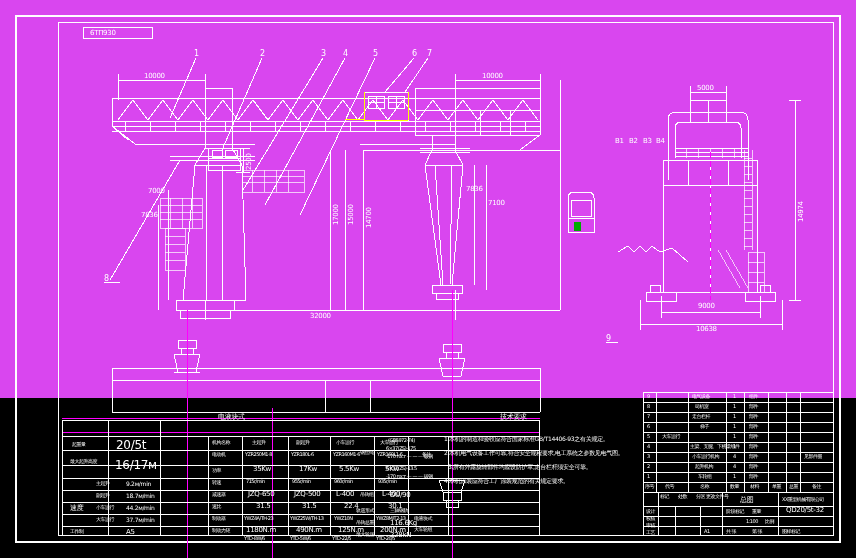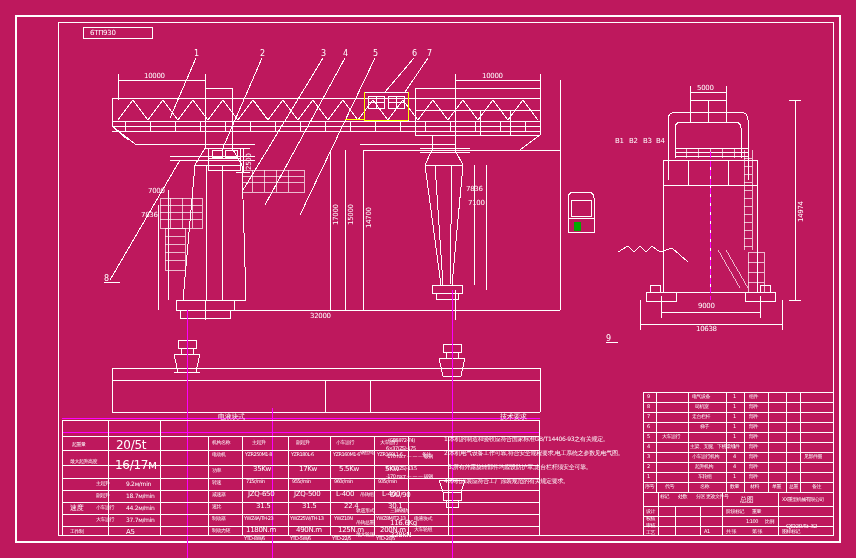--- a/index.html
+++ b/index.html
@@ -1,17 +1,17 @@
 <!DOCTYPE html>
 <html><head>
 <meta charset="utf-8">
 <style>
   html,body{margin:0;padding:0;background:#000;}
   body{width:856px;height:558px;overflow:hidden;font-family:"DejaVu Sans",sans-serif;}
-  #root{position:relative;width:856px;height:558px;background:#be185d;color:#fff;}
+  #root{position:relative;width:856px;height:398px;background:#d946ef;color:#fff;}
   .ln{position:absolute;background:#fff;}
   .h{height:1px;}
   .v{width:1px;}
   .txt{position:absolute;color:#fff;font-size:6px;line-height:6px;white-space:nowrap;
        font-family:"DejaVu Sans",sans-serif;letter-spacing:-0.3px;}
   .t7{font-size:7px;line-height:7px;}
   .t8{font-size:8px;line-height:8px;}
   .t10{font-size:12px;line-height:10px;}
   .t5{font-size:5px;line-height:5px;letter-spacing:-0.5px;}
   .vert{transform:rotate(-90deg);transform-origin:left top;}
@@ -321,21 +321,21 @@
   <div class="txt t7" style="left:629px;top:138px;">B2</div>
   <div class="txt t7" style="left:643px;top:138px;text-align:center;">B3</div>
   <div class="txt t7" style="left:656px;top:138px;">B4</div>
 
   <div class="txt t7" style="left:144px;top:73px;">10000</div>
   <div class="txt t7" style="left:482px;top:73px;">10000</div>
   <div class="txt t7" style="left:697px;top:85px;">5000</div>
   <div class="txt t7" style="left:148px;top:188px;">7000</div>
   <div class="txt t7" style="left:141px;top:212px;">7836</div>
   <div class="txt t7" style="left:466px;top:186px;">7836</div>
-  <div class="txt t7" style="left:468px;top:200px;text-align:center;">7100</div>
+  <div class="txt t7" style="left:488px;top:200px;text-align:center;">7100</div>
   <div class="txt t7" style="left:310px;top:313px;">32000</div>
   <div class="txt t7" style="left:698px;top:303px;">9000</div>
   <div class="txt t7" style="left:696px;top:326px;">10638</div>
 
   <div class="txt t7 vert" style="left:333px;top:225px;">17000</div>
   <div class="txt t7 vert" style="left:348px;top:225px;">15000</div>
   <div class="txt t7 vert" style="left:366px;top:228px;">14700</div>
   <div class="txt t7 vert" style="left:246px;top:170px;">2500</div>
   <div class="txt t7 vert" style="left:798px;top:222px;">14974</div>
 
@@ -539,21 +539,21 @@
   <div class="txt t5" style="left:772px;top:484px;">单重</div>
   <div class="txt t5" style="left:789px;top:484px;">总重</div>
   <div class="txt t5" style="left:812px;top:484px;">备注</div>
 
   <div class="txt t7" style="left:740px;top:497px;">总图</div>
   <div class="txt t5" style="left:726px;top:509px;">阶段标记</div>
   <div class="txt t5" style="left:752px;top:509px;">重量</div>
   <div class="txt t5" style="left:765px;top:519px;">比例</div>
   <div class="txt t5" style="left:746px;top:519px;">1:100</div>
   <div class="txt t5" style="left:782px;top:497px;">XX重型机械有限公司</div>
-  <div class="txt t7" style="left:786px;top:523px;font-family:Liberation Serif, serif;">QD20/5t-32</div>
+  <div class="txt t7" style="left:786px;top:507px;">QD20/5t-32</div>
 
   <div class="txt t5" style="left:646px;top:509px;">设计</div>
   <div class="txt t5" style="left:646px;top:516px;">校核</div>
   <div class="txt t5" style="left:646px;top:523px;">审核</div>
   <div class="txt t5" style="left:646px;top:530px;">工艺</div>
 
   <div class="txt t5" style="left:660px;top:494px;">标记</div>
   <div class="txt t5" style="left:678px;top:494px;">处数</div>
   <div class="txt t5" style="left:696px;top:494px;">分区</div>
   <div class="txt t5" style="left:706px;top:494px;">更改文件号</div>

